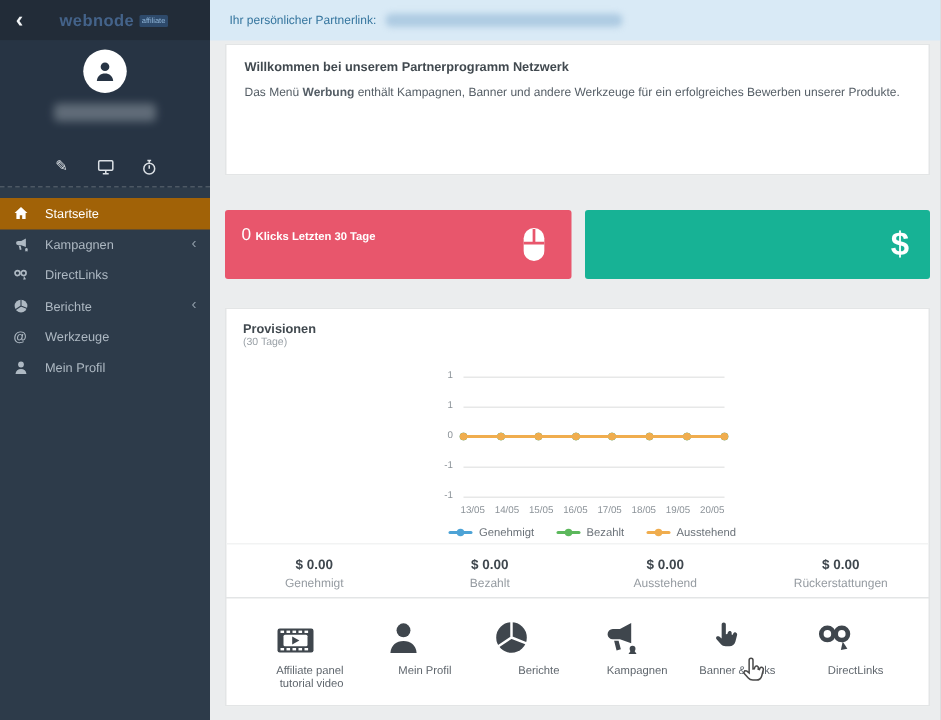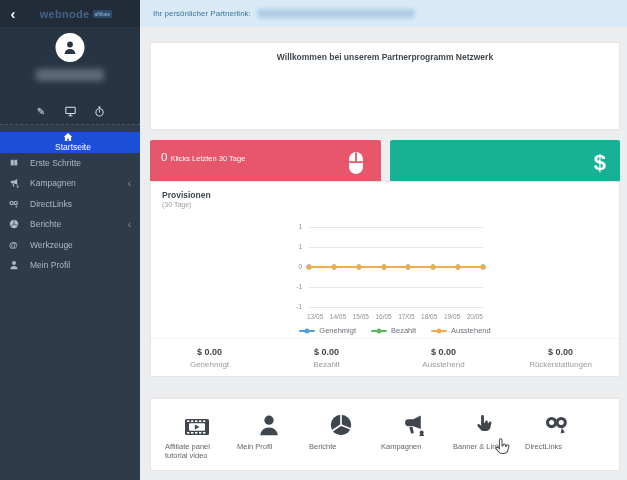--- a/index.html
+++ b/index.html
@@ -14,52 +14,52 @@
   .logo .lbadge{background:#2e4a6b;color:#8db3d6;font-size:5px;font-weight:normal;padding:1px 2px;margin-left:3px;border-radius:1px;vertical-align:2px;letter-spacing:0;}
   .sb-profile{height:97px;background:#273444;border-bottom:1px dashed #4d5864;position:relative;}
   .avatar{position:absolute;left:50%;top:6px;transform:translateX(-50%);width:29px;height:29px;background:#fff;border-radius:50%;display:flex;align-items:center;justify-content:center;}
   .avatar svg{width:15px;height:15px;fill:#273444;}
   .name-blur{position:absolute;top:42px;left:36px;right:36px;height:12px;background:#6b7682;border-radius:3px;filter:blur(3px);opacity:.85;}
   .profile-actions{position:absolute;bottom:7px;left:0;right:0;display:flex;justify-content:center;gap:17px;color:#dbe0e5;}
   .profile-actions .pa{width:12px;height:12px;display:flex;align-items:center;justify-content:center;cursor:pointer;font-size:10px;}
   .profile-actions svg{width:11px;height:11px;stroke:#dbe0e5;fill:none;stroke-width:1.3;}
   .sb-menu{padding-top:7px;}
   .sb-item{height:20.5px;display:flex;align-items:center;padding:0 9px;color:#aeb9c3;font-size:8.5px;cursor:pointer;}
-  .sb-item.active{background:#1d4ed8;color:#fff;flex-direction:column;}
+  .sb-item.active{background:#a16207;color:#fff;}
   .sb-ic{width:15px;display:flex;align-items:center;--gap:#2d3b4a;}
   .sb-item.active .sb-ic{--gap:#1ca98e;}
   .sb-ic svg{width:10px;height:10px;fill:currentColor;}
   .sb-label{flex:1;margin-left:6px;}
   .sb-chev{color:#8c99a5;font-size:10px;}
   .at-glyph{font-size:9px;font-weight:bold;}
   .pencil{font-size:10px;}
 
   
   .topbar{position:absolute;left:140px;top:0;width:487px;height:27px;background:#d9eaf6;display:flex;align-items:center;padding-left:13px;box-sizing:border-box;}
   .topbar-label{font-size:8px;color:#35759e;}
   .link-blur{width:158px;height:9px;margin-left:6px;background:#aecbe2;border-radius:4px;filter:blur(2px);}
 
   
   .content{position:absolute;left:140px;top:27px;width:487px;height:453px;}
   .card{position:absolute;background:#fff;border:1px solid #e3e5e6;box-sizing:border-box;}
 
-  .welcome{left:10px;top:15px;width:470px;height:88px;padding:9px 12px;text-align:center;}
+  .welcome{left:10px;top:2px;width:470px;height:88px;padding:9px 12px;}
   .w-title{font-size:8.5px;font-weight:bold;color:#41494f;margin-bottom:8px;}
   .w-line{font-size:8px;color:#555e66;line-height:10.5px;}
 
   .stats-row{position:absolute;left:10px;top:113px;width:470px;height:46px;display:flex;gap:9px;}
   .stat-card{flex:1;border-radius:2px;color:#fff;position:relative;padding:7px 11px;box-sizing:border-box;}
   .stat-value{font-size:11.5px;}
-  .stat-label{font-size:7.5px;margin-left:3px;}
+  .stat-label{font-size:7.5px;margin-left:3px;font-weight:bold;}
   .stat-sub{font-size:7.5px;margin-top:4px;}
   .stat-icon{position:absolute;right:14px;top:50%;transform:translateY(-50%);display:flex;align-items:center;}
   .stat-icon svg{width:22px;height:26px;}
   .big-dollar{font-size:22px;font-weight:bold;line-height:1;}
 
-  .chart-card{left:10px;top:154px;width:470px;height:196px;}
+  .chart-card{left:10px;top:178px;width:470px;height:196px;}
   .chart-head{padding:8px 11px 0;}
   .c-title{font-size:8.5px;font-weight:bold;color:#41494f;}
   .c-sub{font-size:7px;color:#9aa1a7;margin-top:1px;}
   .chart-box{position:absolute;left:50%;transform:translateX(-50%);top:44px;width:196px;}
   .plot{position:relative;height:84px;margin-left:20px;}
   .gridrow{position:absolute;left:0;right:0;height:1px;}
   .ytick{position:absolute;left:-20px;top:-4px;width:15px;text-align:right;font-size:6.5px;color:#8b9298;}
   .gline{position:absolute;left:2px;right:0;top:0;border-top:1px solid #e7e8e8;}
   .sline{position:absolute;left:2px;right:0;height:2px;border-radius:1px;}
   .sdot{position:absolute;top:1px;width:5px;height:5px;border-radius:50%;transform:translate(-50%,-50%);}
@@ -68,21 +68,21 @@
   .lg-item{display:flex;align-items:center;gap:4px;}
   .lg-line{position:relative;width:16px;height:2px;border-radius:1px;display:inline-block;}
   .lg-dot{position:absolute;left:50%;top:1px;width:5px;height:5px;border-radius:50%;transform:translate(-50%,-50%);}
   .lg-label{font-size:7.5px;color:#6a7178;}
   .summary{position:absolute;left:0;right:0;bottom:7px;display:flex;border-top:1px solid #f2f3f3;padding-top:8px;}
   .sum-col{flex:1;text-align:center;}
   .sum-value{font-size:9px;font-weight:bold;color:#3f474e;}
   .sum-label{font-size:8px;color:#959ba1;margin-top:3px;}
 
   .shortcuts{left:10px;top:371px;width:470px;height:73px;display:flex;align-items:flex-start;padding:8px 0 0 10px;}
-  .sc-item{width:72px;text-align:left;cursor:pointer;}
+  .sc-item{width:72px;text-align:right;cursor:pointer;}
   .sc-icon{height:30px;display:flex;align-items:flex-end;justify-content:center;color:#3f464d;--gap:#fff;}
   .sc-icon svg{width:24px;height:24px;fill:currentColor;}
   .sc-label{font-size:7.5px;color:#5f666d;line-height:9px;margin-top:5px;padding:0 4px;}
 
   .cursor-overlay{position:absolute;left:492px;top:437px;width:22px;height:24px;pointer-events:none;z-index:10;}
 </style>
 </head>
 <body>
 
 <div class="app">
@@ -124,28 +124,20 @@
         <div class="sb-item active">
           <span class="sb-ic">
             <svg viewBox="0 0 14 13">
               <path d="M7 1 1 6.5h1.7V12h3.2V8.6h2.2V12h3.2V6.5H13z"></path>
             </svg>
           </span>
           <span class="sb-label">Startseite</span>
         </div>
         <div class="sb-item">
           <span class="sb-ic">
-            <svg viewBox="0 0 14 14">
-              <path d="M2 2.6c2-.8 3.5-.8 5 .2 1.5-1 3-1 5-.2v8.6c-2-.8-3.5-.8-5 .2-1.5-1-3-1-5-.2zM7 2.8v8.4" stroke="var(--gap,#2d3b4a)" stroke-width=".8"></path>
-            </svg>
-          </span>
-          <span class="sb-label">Erste Schritte</span>
-        </div>
-        <div class="sb-item">
-          <span class="sb-ic">
             <svg viewBox="0 0 16 16">
               <path d="M13.2 1.6v9l-5-1.8H5a2.3 2.3 0 0 1 0-4.6h3.2l5-2.6z"></path>
               <path d="M5.6 9.4l1.1 4.4 1.9-.6-1-3.8z"></path>
               <circle cx="13.8" cy="13" r="1.3"></circle>
               <path d="M12 15.3l1.8-2.6 1.8 2.6z"></path>
             </svg>
           </span>
           <span class="sb-label">Kampagnen</span>
           <span class="sb-chev">‹</span>
         </div>
@@ -192,20 +184,21 @@
   <div class="topbar">
     <span class="topbar-label">Ihr persönlicher Partnerlink:</span>
     <span class="link-blur"></span>
   </div>
 
   <div class="content">
 
     <div class="card welcome">
       <div class="w-title">Willkommen bei unserem Partnerprogramm Netzwerk</div>
       <div id="w-lines">
+          <div class="w-line"><span>Das Menü </span><b>Werbung</b><span> enthält Kampagnen, Banner und andere Werkzeuge für ein erfolgreiches Bewerben unserer Produkte.</span></div>
         </div>
     </div>
 
     <div class="stats-row" id="stats">
         <div class="stat-card" style="background: rgb(232, 86, 108); --card: #e8566c;">
           <div><span class="stat-value">0</span><span class="stat-label">Klicks Letzten 30 Tage</span></div>
           <span class="stat-icon">
             <svg viewBox="0 0 16 20">
               <rect x="2.7" y="1.5" width="10.6" height="17" rx="5.3" fill="#fff"></rect>
               <path d="M8 2v7.3M2.7 9.3h10.6" stroke="var(--card,#e8566c)" stroke-width="1.4" fill="none"></path>

